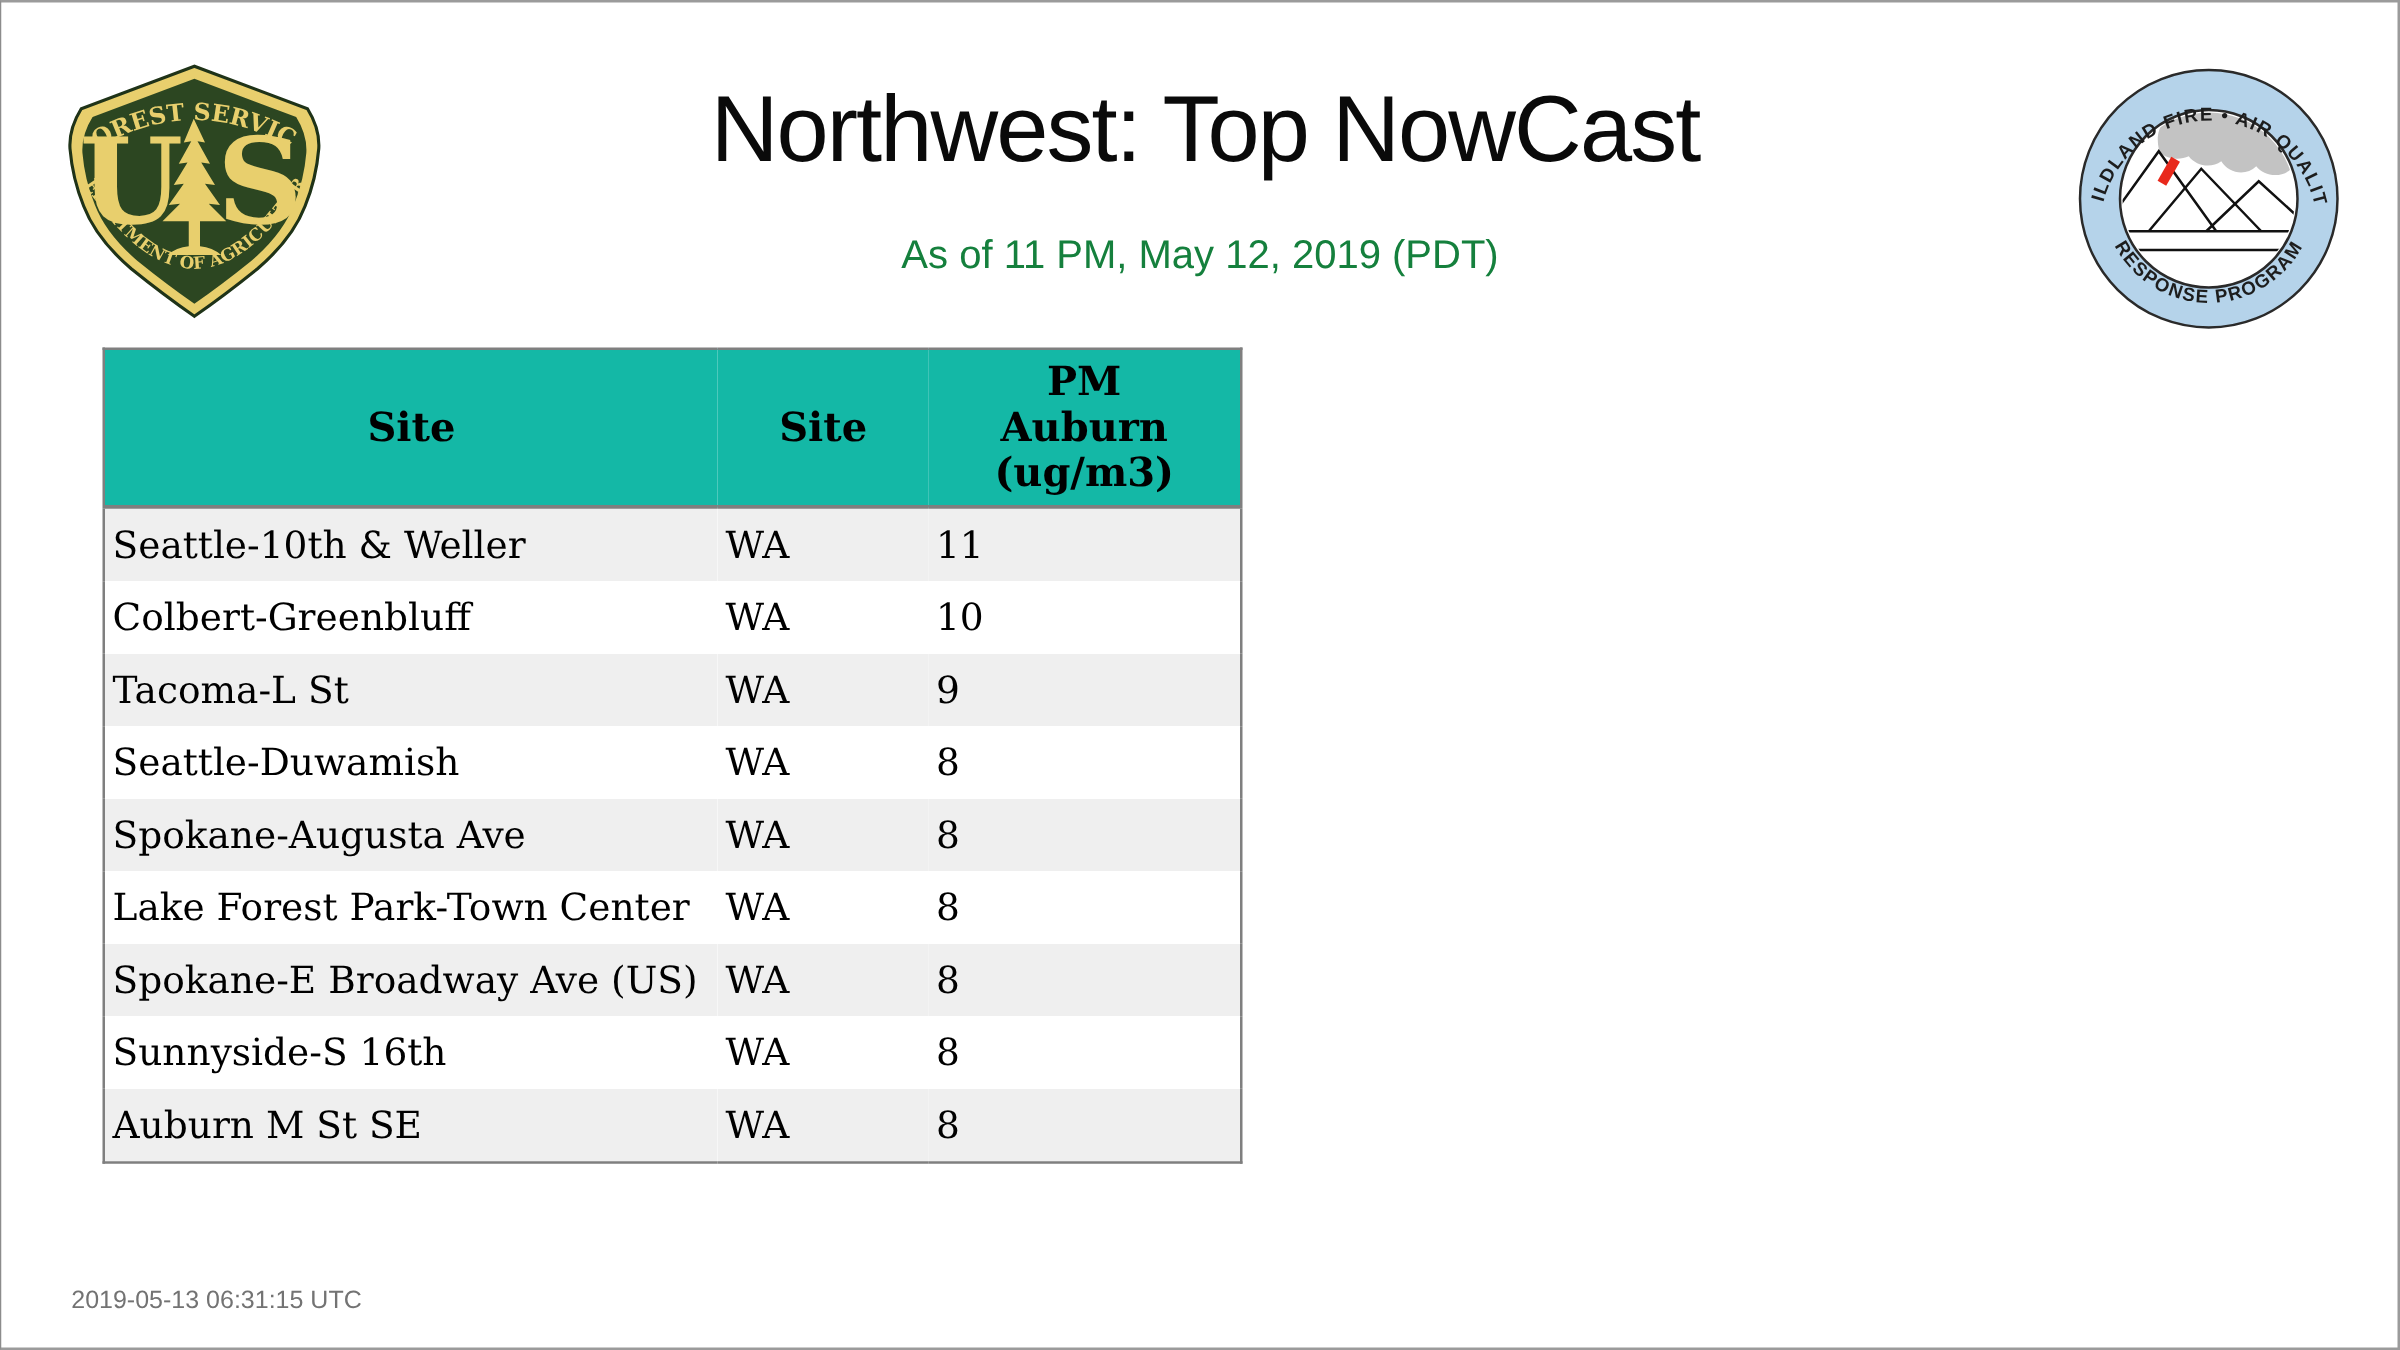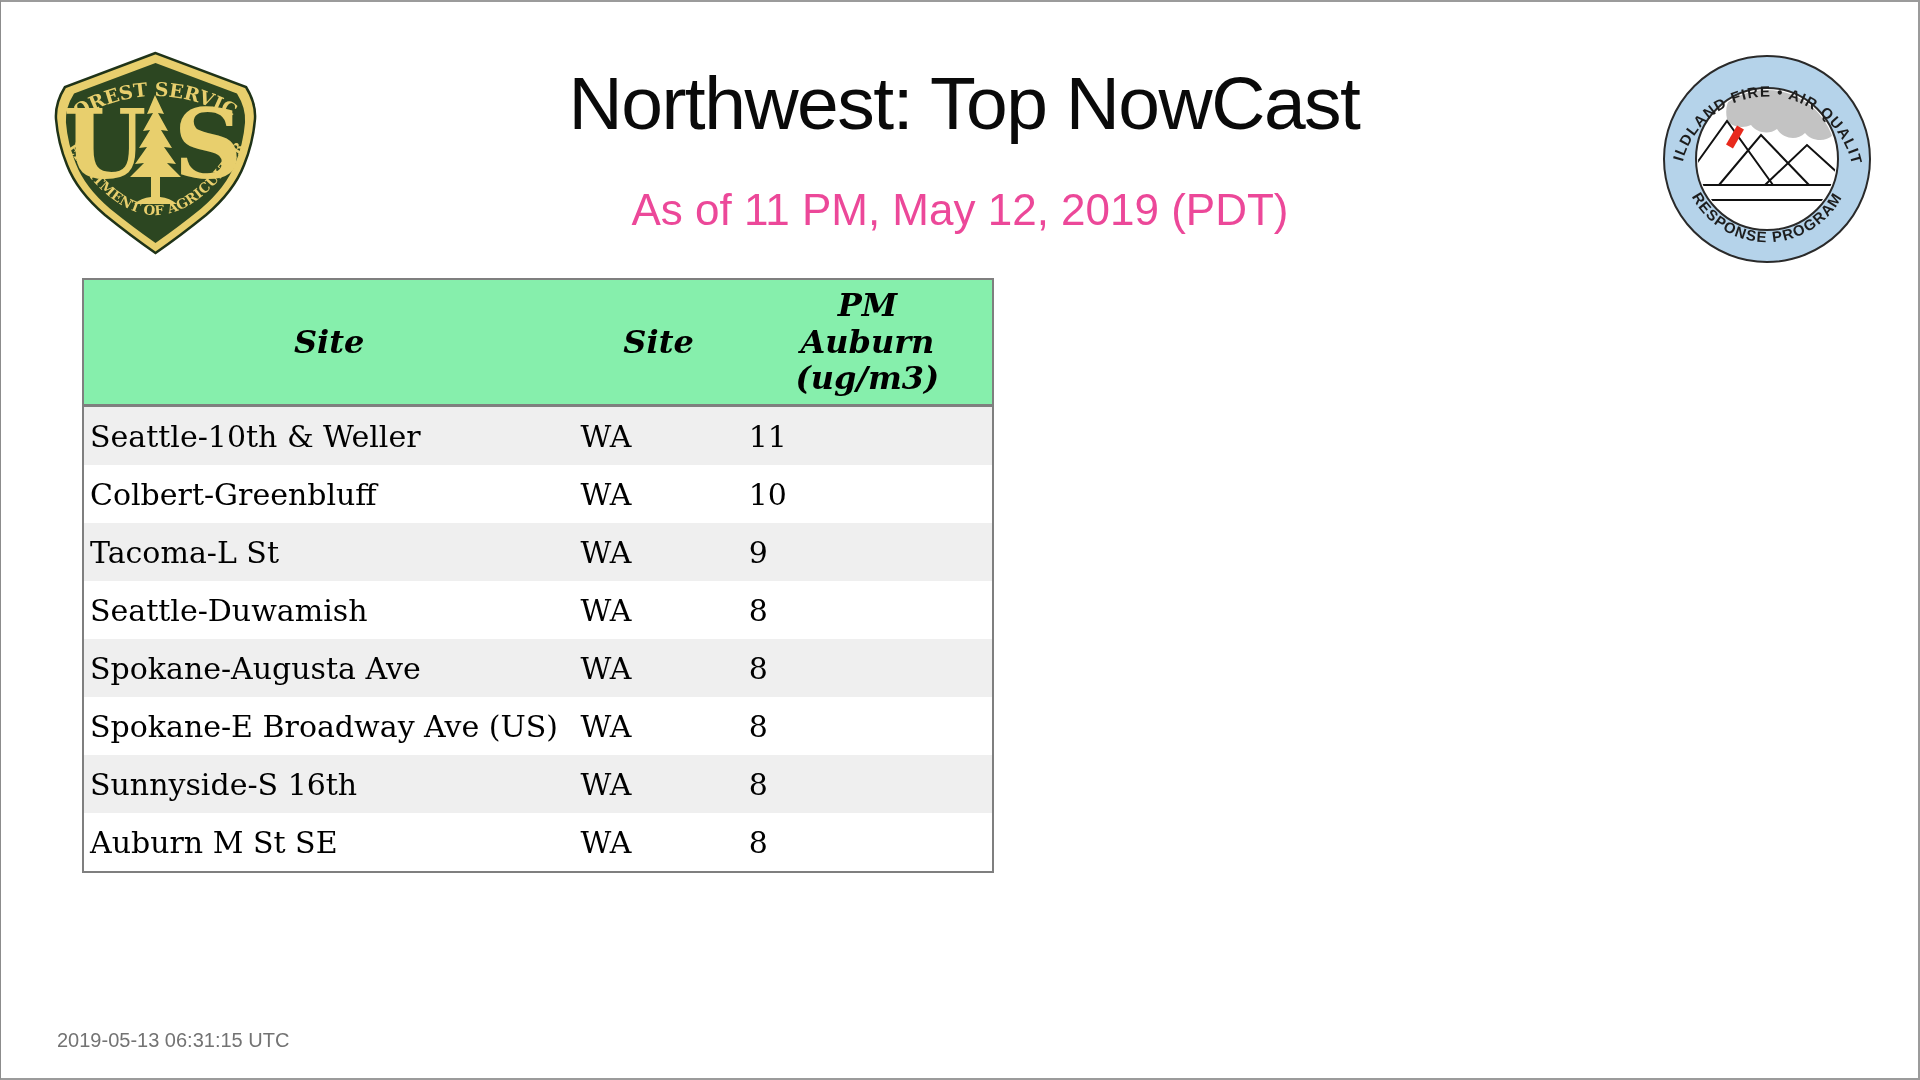--- a/index.html
+++ b/index.html
@@ -3,29 +3,29 @@
 <meta charset="utf-8">
 <style>
   html,body{margin:0;padding:0;}
   body{width:1920px;height:1080px;background:#ffffff;position:relative;overflow:hidden;
        font-family:"Liberation Sans",sans-serif;}
   .frame{position:absolute;inset:0;border-top:2px solid #9b9b9b;border-right:2px solid #9b9b9b;
          border-bottom:2px solid #9b9b9b;border-left:1px solid #8c8c8c;pointer-events:none;z-index:50;}
   .title{position:absolute;top:54px;left:0;width:100%;text-align:center;margin:4px;
          font-size:75px;font-weight:400;letter-spacing:-1.5px;color:#0a0a0a;line-height:1.2;}
   .subtitle{position:absolute;top:184px;left:0;width:100%;text-align:center;
-            font-size:44px;color:#ec4899;line-height:1.2;}
+            font-size:32px;color:#15803d;line-height:1.2;}
   .usfs-logo{position:absolute;left:53px;top:50px;width:205px;height:207px;}
   .wfaqrp-logo{position:absolute;left:1661px;top:53px;width:212px;height:212px;}
   table.nowcast{position:absolute;left:82px;top:278px;width:912px;border-collapse:collapse;
                 table-layout:fixed;font-family:"DejaVu Serif",serif;color:#000;
                 border:2px solid #7f7f7f;}
-  table.nowcast thead th{background:#86efac;font-weight:bold;font-size:32px;height:120px;
+  table.nowcast thead th{background:#14b8a6;font-weight:bold;font-size:32px;height:120px;
                 vertical-align:middle;text-align:center;border-bottom:3px solid #7f7f7f;
-                line-height:1.15;padding:2px 0;font-style:italic;}
+                line-height:1.15;padding:2px 0;}
   table.nowcast thead th span{display:block;}
   table.nowcast tbody td{font-size:30px;height:58px;text-align:left;vertical-align:middle;
                 padding:0 6px;white-space:nowrap;overflow:hidden;}
   table.nowcast tbody tr:nth-child(odd){background:#efefef;}
   table.nowcast tbody tr:nth-child(even){background:#ffffff;}
   .timestamp{position:absolute;left:57px;top:1028px;font-size:20px;color:#737373;line-height:1.2;}
   svg text{user-select:none;}
 </style>
 </head>
 <body>
@@ -119,20 +119,25 @@
       <td>Seattle-Duwamish</td>
       <td>WA</td>
       <td>8</td>
     </tr>
     <tr>
       <td>Spokane-Augusta Ave</td>
       <td>WA</td>
       <td>8</td>
     </tr>
     <tr>
+      <td>Lake Forest Park-Town Center</td>
+      <td>WA</td>
+      <td>8</td>
+    </tr>
+    <tr>
       <td>Spokane-E Broadway Ave (US)</td>
       <td>WA</td>
       <td>8</td>
     </tr>
     <tr>
       <td>Sunnyside-S 16th</td>
       <td>WA</td>
       <td>8</td>
     </tr>
     <tr>

